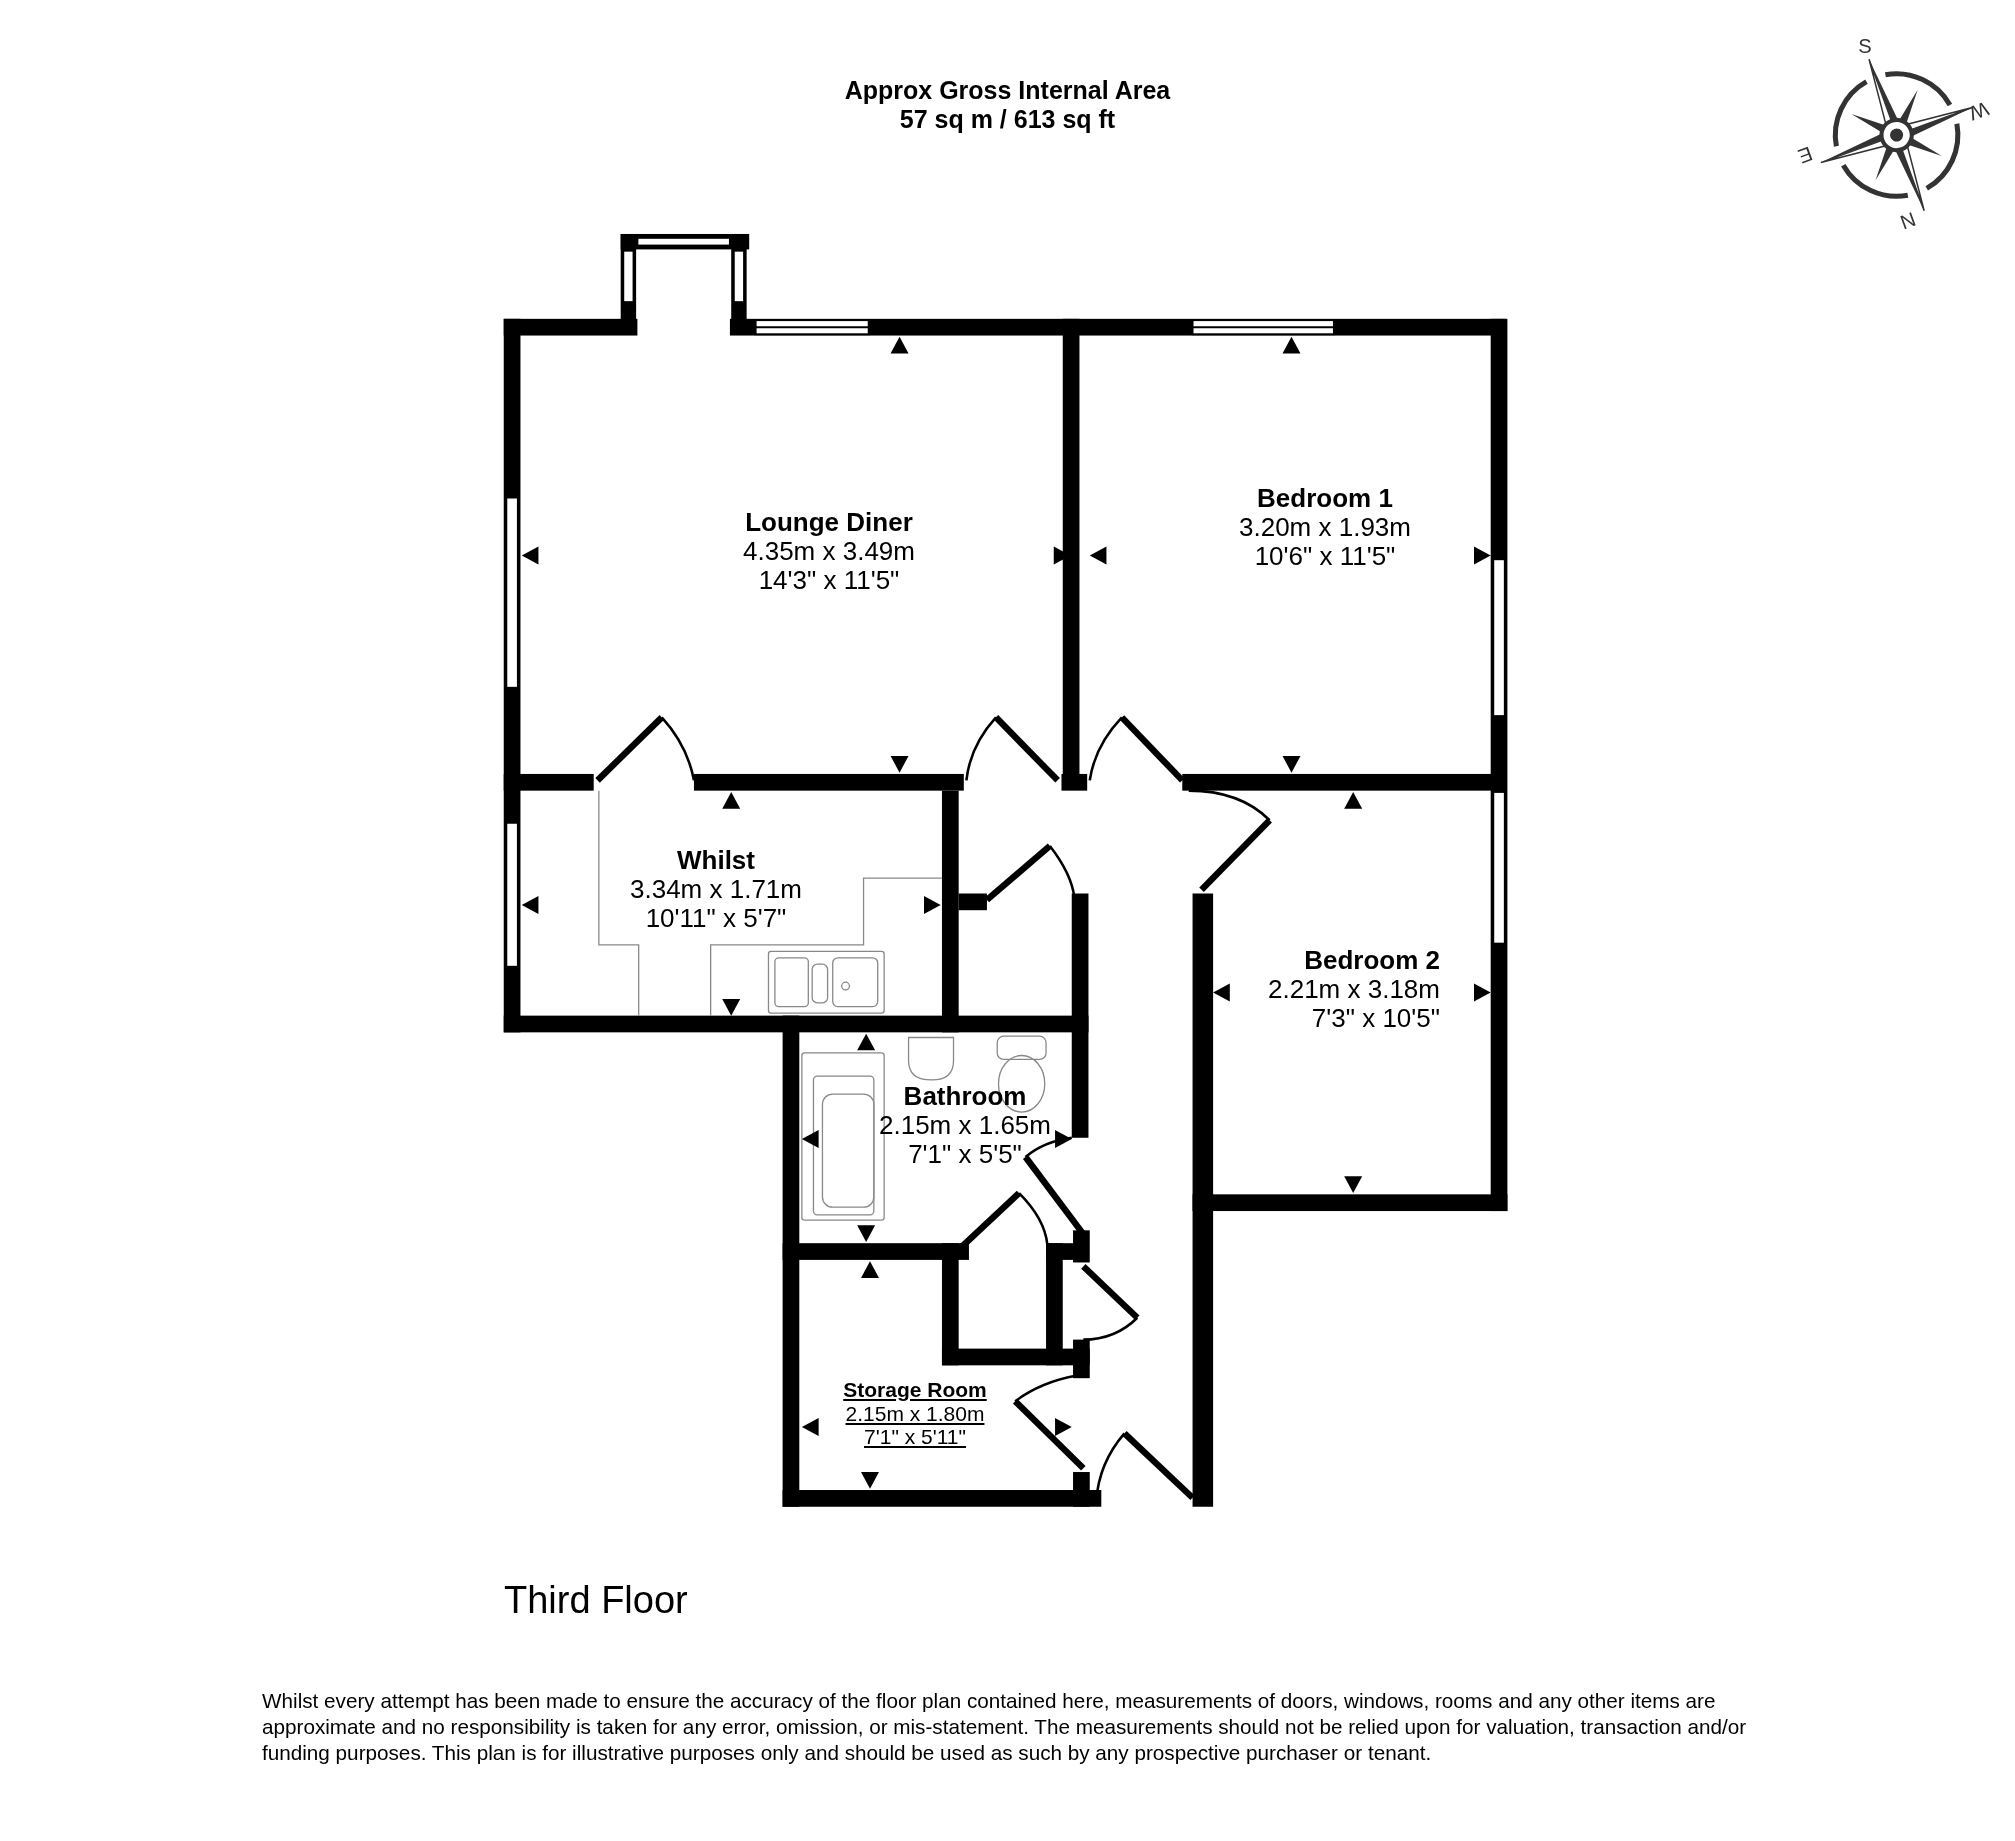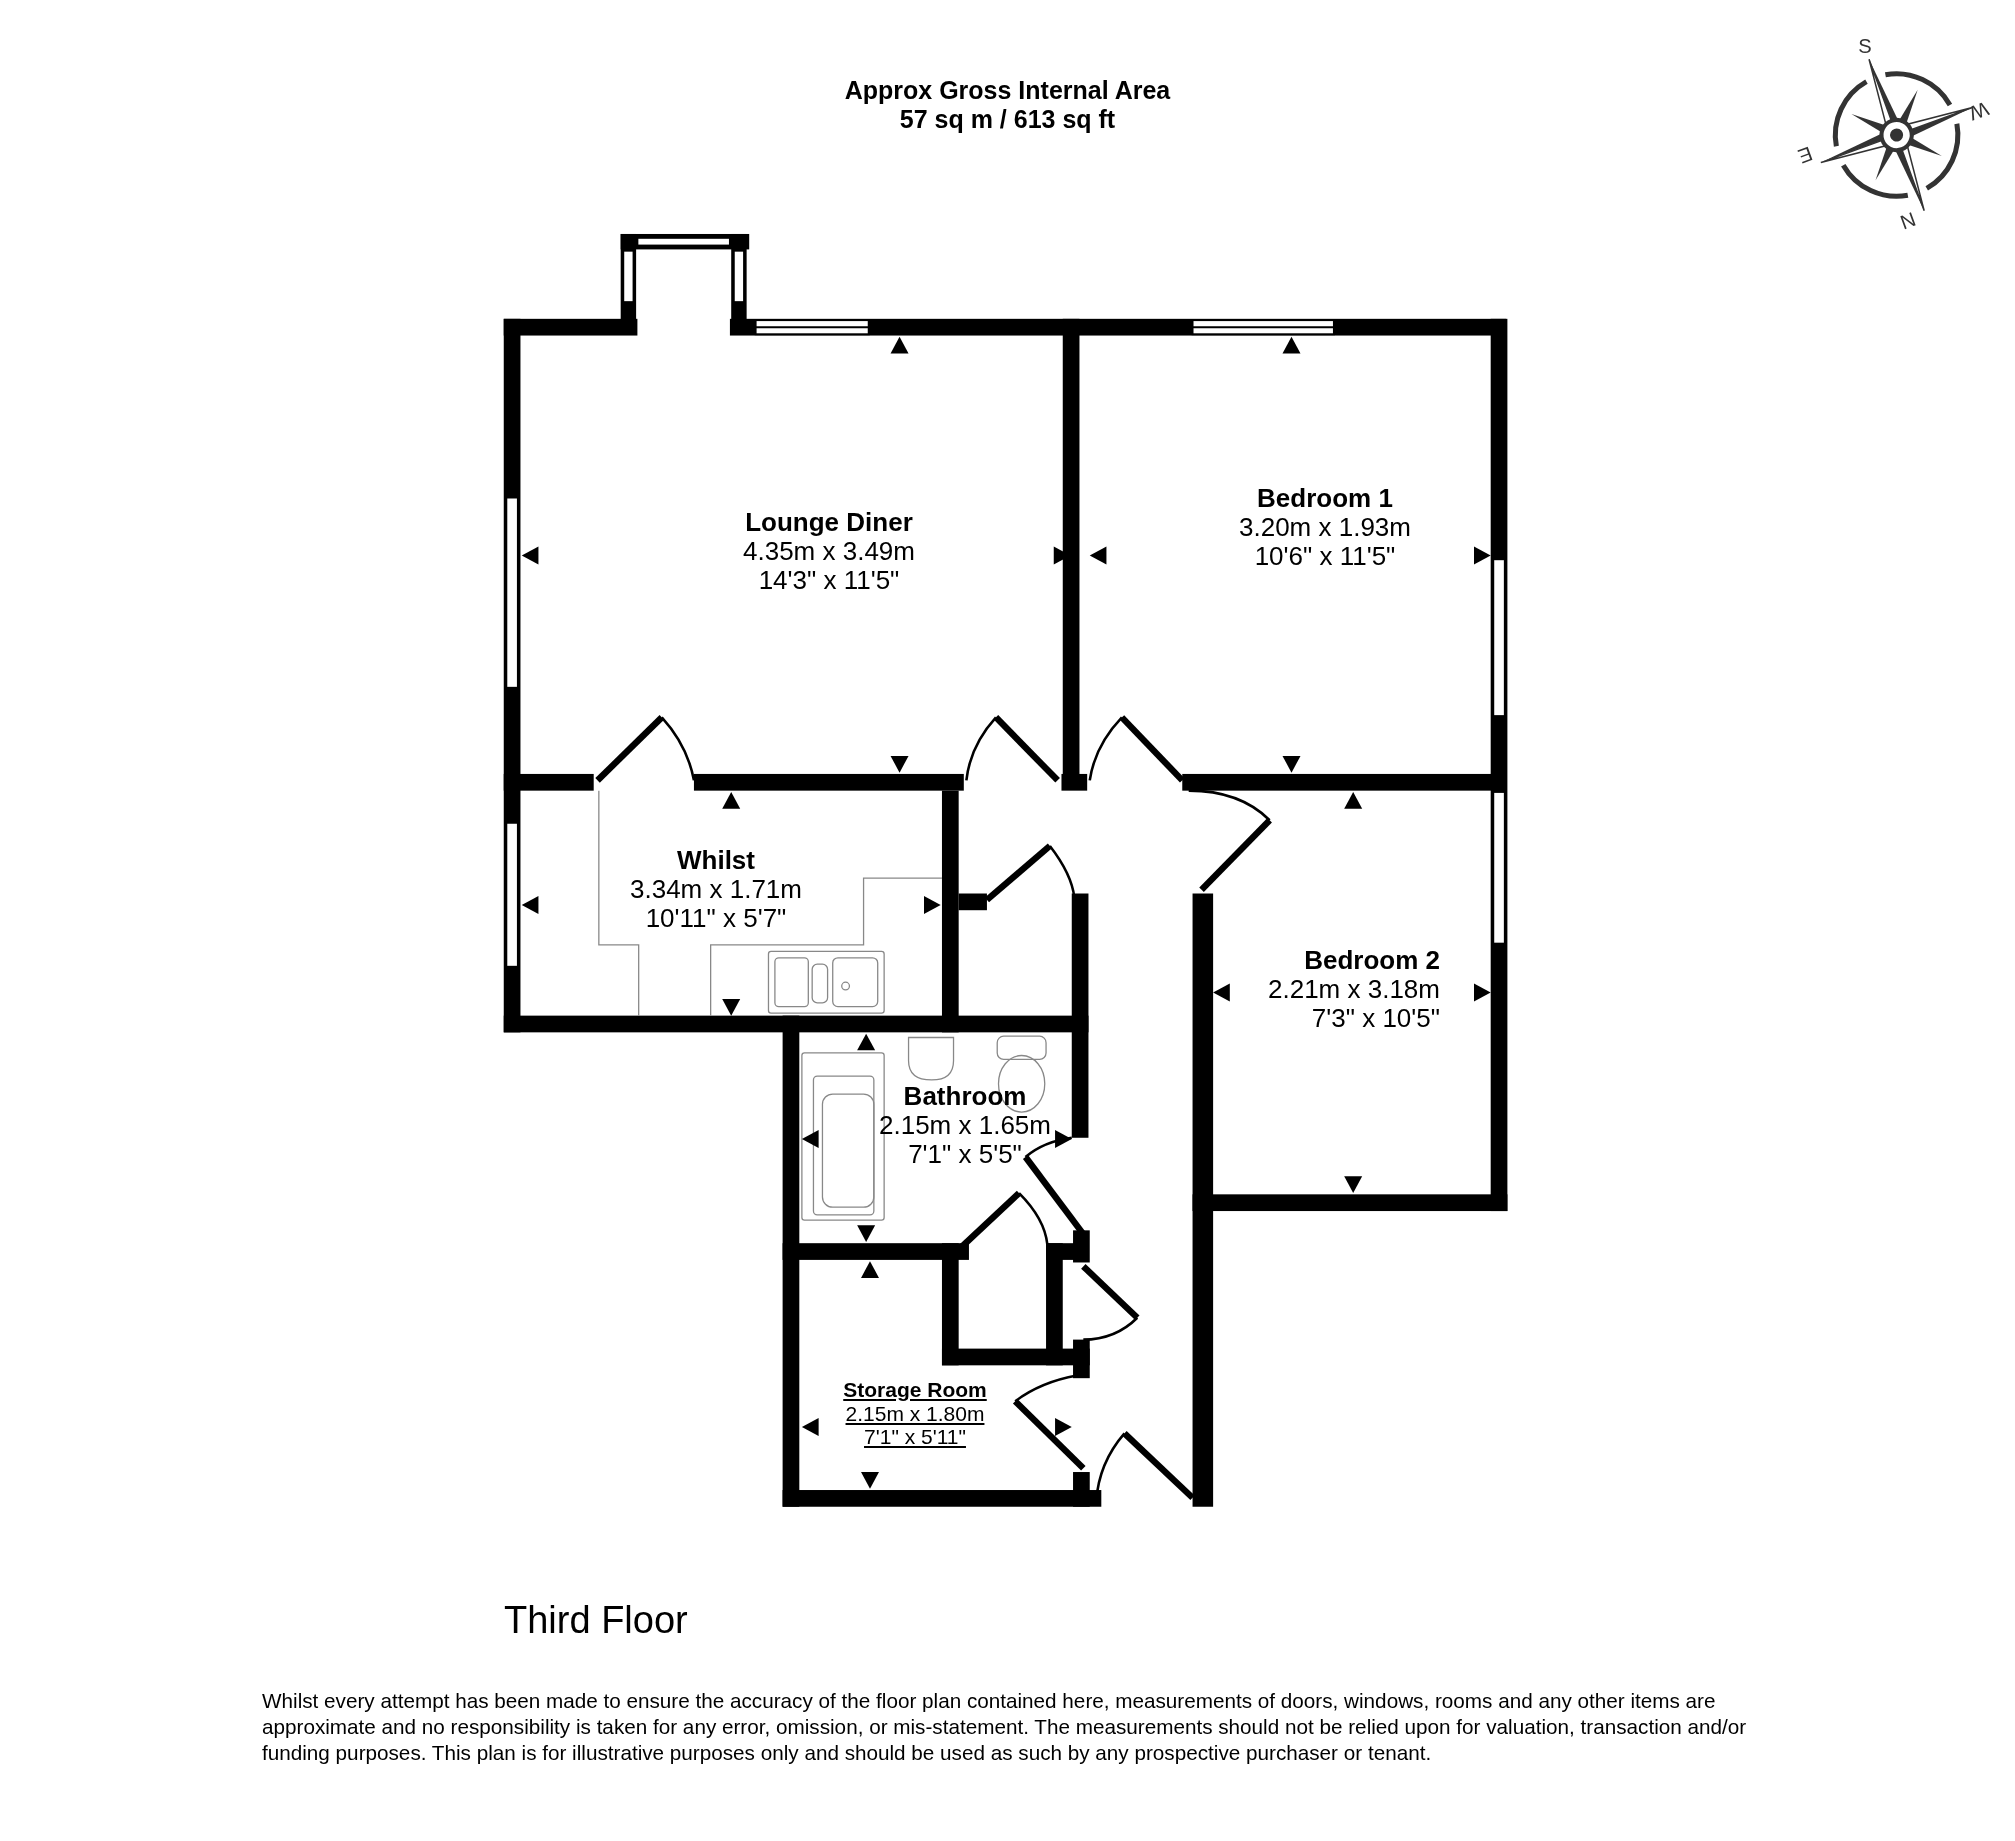--- a/index.html
+++ b/index.html
@@ -3,21 +3,21 @@
 <meta charset="utf-8">
 <style>
   html, body { margin:0; padding:0; background:#ffffff; }
   body { width:2015px; height:1841px; position:relative; overflow:hidden; font-family:"Liberation Sans", sans-serif; color:#000; }
   .stage { position:absolute; left:0; top:0; width:2015px; height:1841px; }
   .title { position:absolute; left:0; width:2015px; top:76px; text-align:center; font-weight:bold; font-size:25px; line-height:29px; }
   .compass { position:absolute; left:1748px; top:20px; width:267px; height:222px; }
   .plan { position:absolute; left:0; top:0; width:2015px; height:1841px; }
   .room-label { position:absolute; text-align:center; line-height:1.12; transform:translateX(-50%); white-space:nowrap; }
   .room-name { font-weight:bold; }
-  .floor-label { position:absolute; left:504px; top:1579px; font-size:38px;margin-top:20px; }
+  .floor-label { position:absolute; left:504px; top:1579px; font-size:38px; }
   .disclaimer { position:absolute; left:262px; width:1511px; top:1688px; text-align:left; font-size:20.7px; line-height:26px; }
 </style>
 </head>
 <body>
 
 <div class="stage">
 
   <div class="title">
     <div>Approx Gross Internal Area</div>
     <div>57 sq m / 613 sq ft</div>

